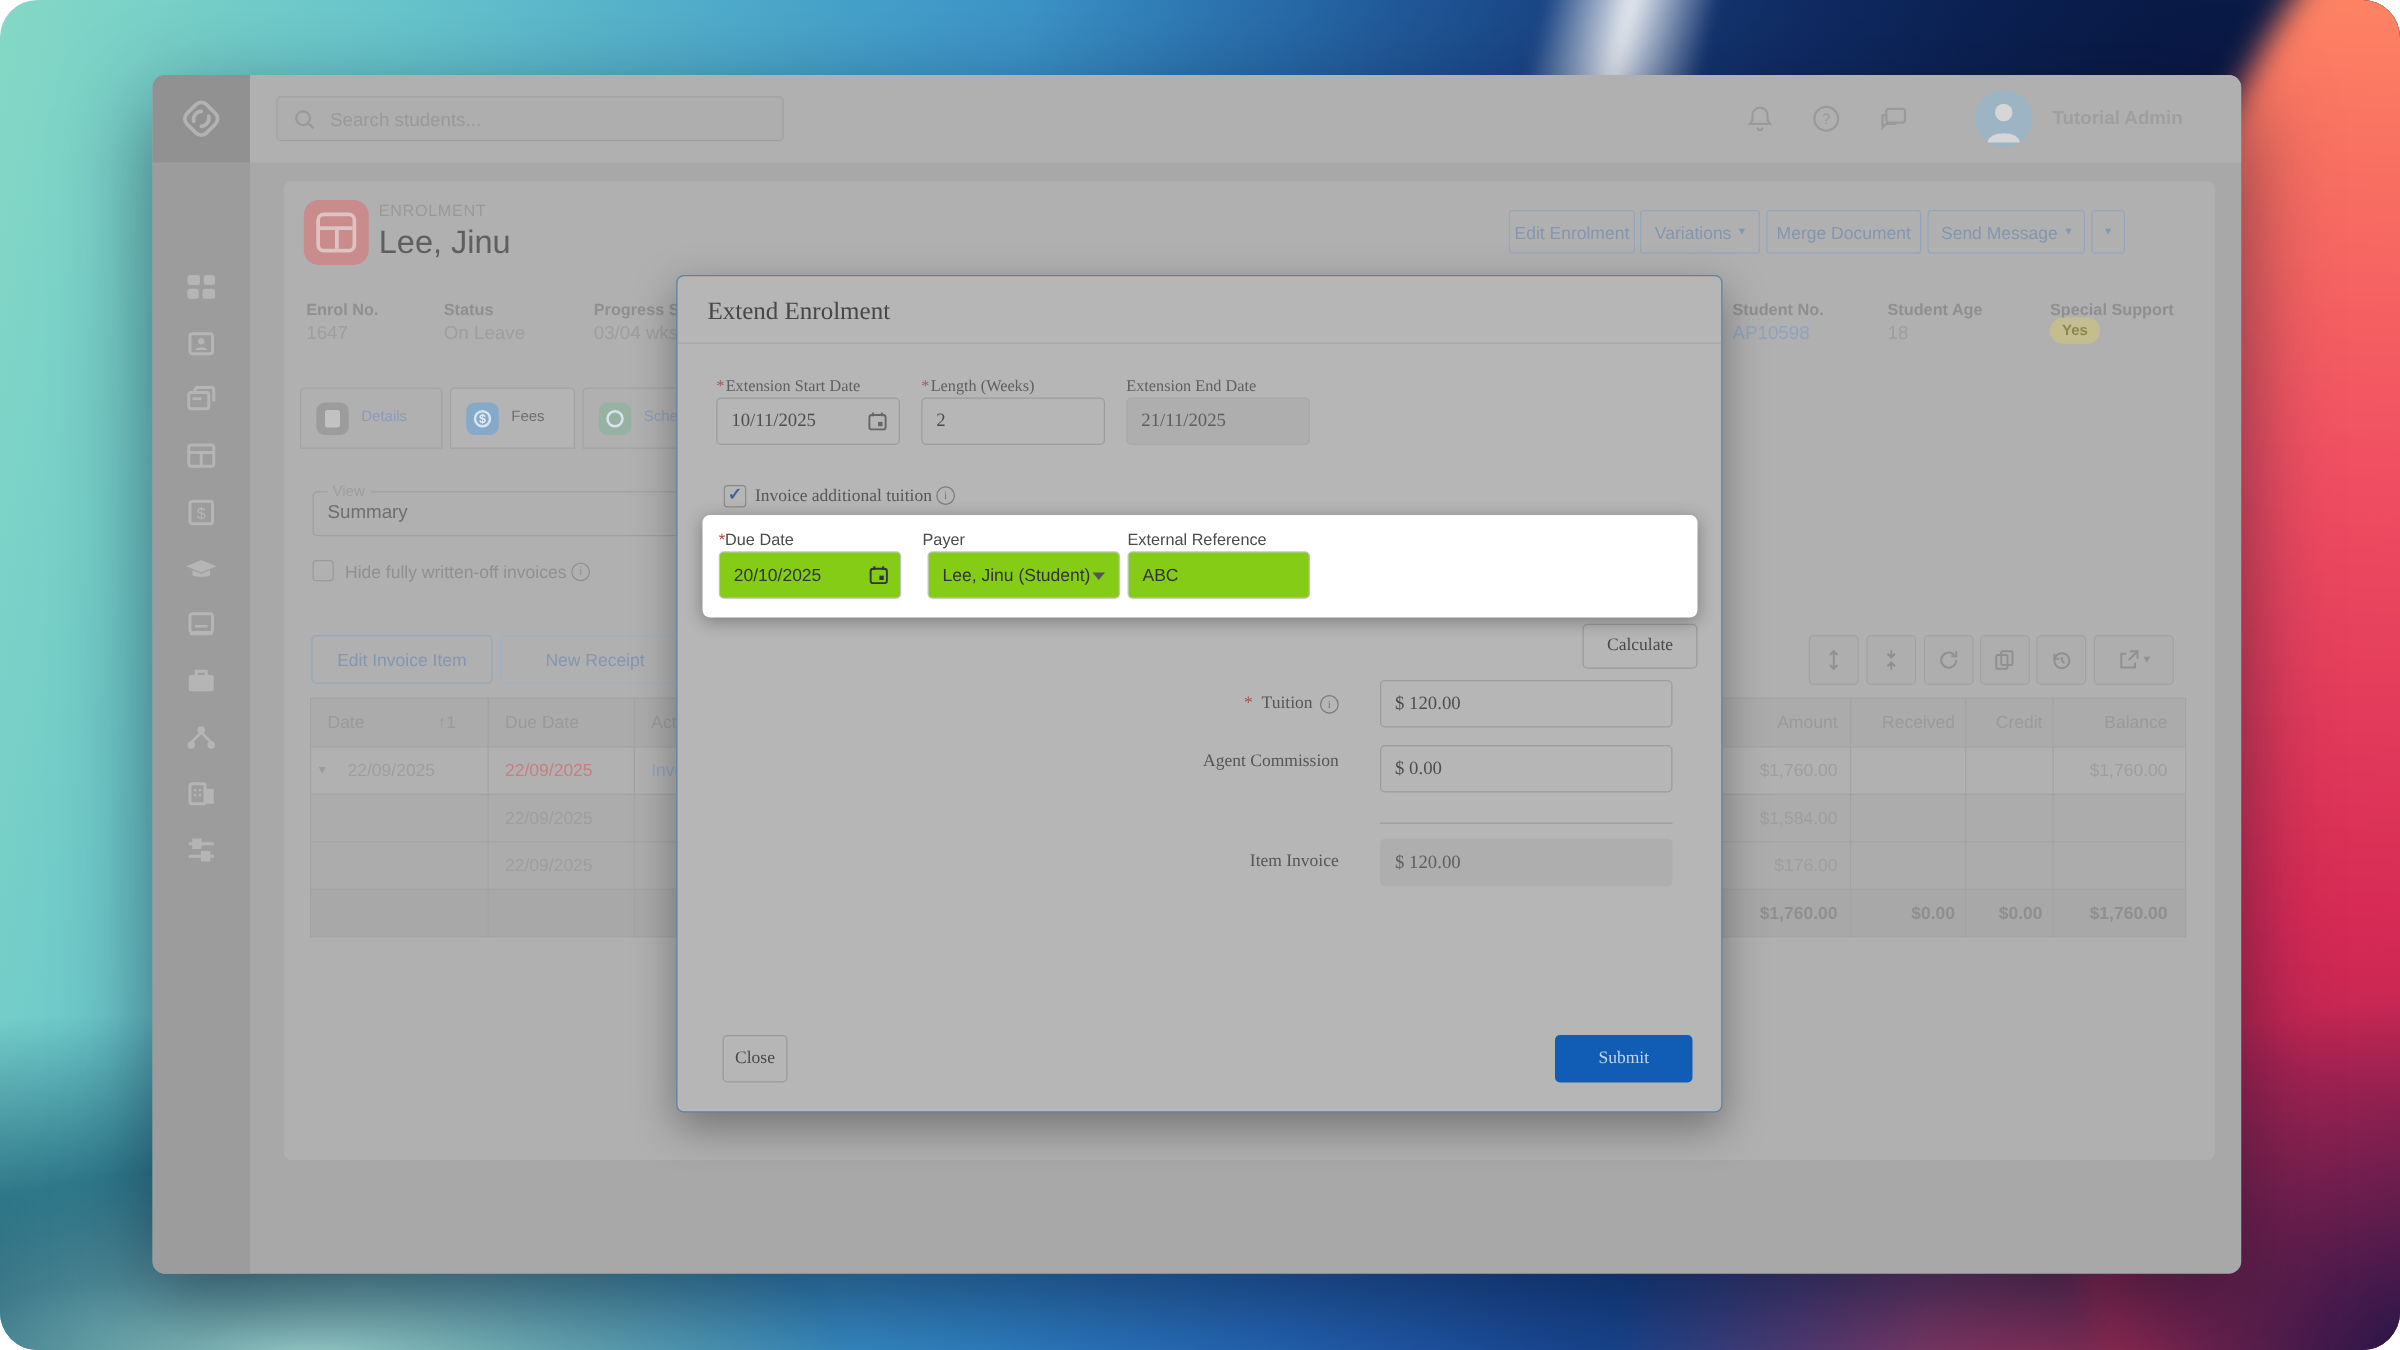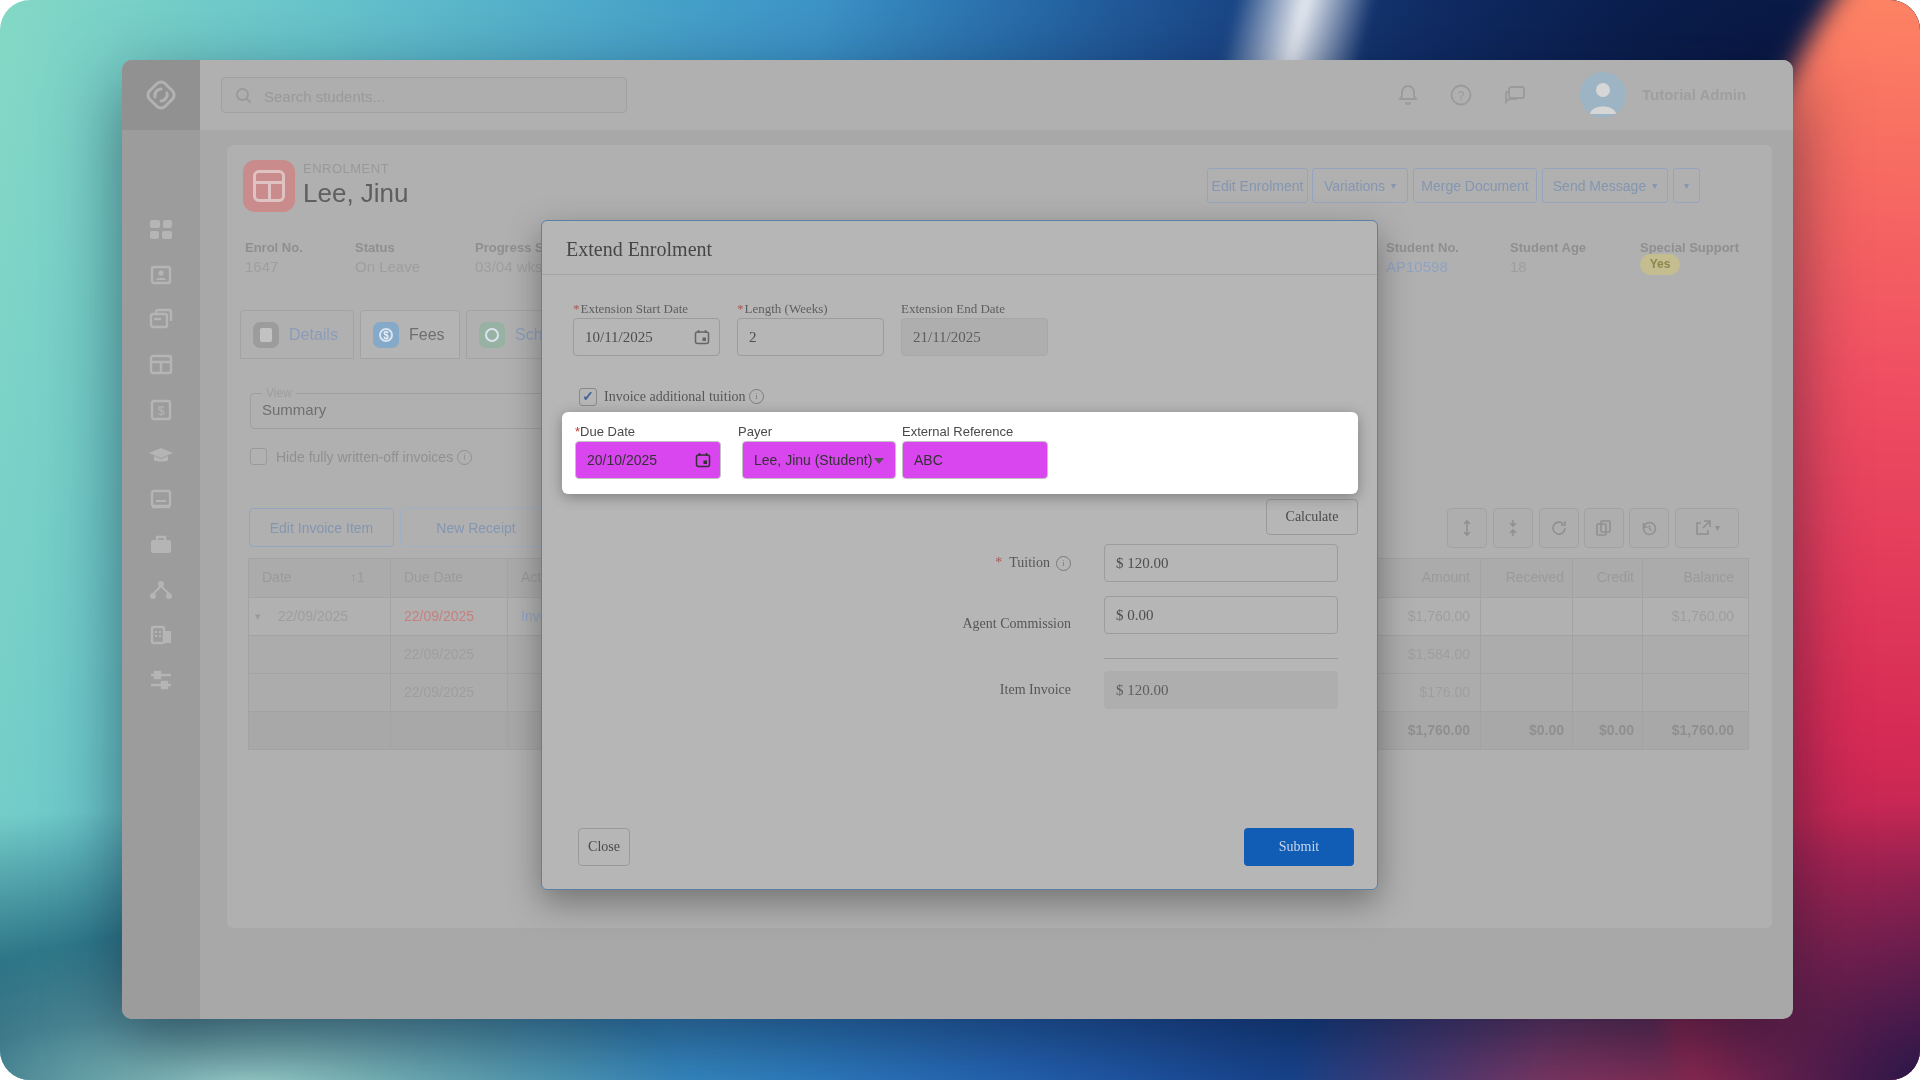--- a/index.html
+++ b/index.html
@@ -46,21 +46,21 @@
           font-size:14px;color:#8496b0;display:flex;align-items:center;justify-content:center;gap:6px;background:transparent;}
   .caret{font-size:10px;line-height:1;}
   .info-label{font-size:13px;font-weight:bold;color:#8f8f8f;top:180px;}
   .info-value{font-size:15px;color:#9e9e9e;top:198px;}
   .badge-yes{left:1518px;top:194px;width:40px;height:21px;border-radius:11px;background:#c4bd8f;
              font-size:12px;font-weight:bold;color:#8d874f;text-align:center;line-height:21px;}
   
   .tab{top:250px;height:49px;border:1px solid #a3a3a3;border-radius:4px 4px 0 0;box-sizing:border-box;}
   .tab.active{background:#b4b4b4;}
   .tab-ic{position:absolute;left:12px;top:11px;width:26px;height:26px;border-radius:7px;}
-  .tab-label{position:absolute;left:48px;top:15px;font-size:16px;}
+  .tab-label{position:absolute;left:48px;top:15px;font-size:12px;}
   .glyph-doc{position:absolute;left:7px;top:6px;width:12px;height:14px;border-radius:2px;background:#c2c2c2;}
   .glyph-circ{position:absolute;left:6px;top:6px;width:14px;height:14px;border-radius:50%;border:2px solid #d9e4ee;box-sizing:border-box;
               color:#e8eff6;font-size:10px;font-weight:bold;text-align:center;line-height:11px;}
   
   .view-select{left:128px;top:333px;width:312px;height:36px;border:1px solid #9f9f9f;border-radius:4px;box-sizing:border-box;}
   .view-float{left:140px;top:326px;font-size:12px;color:#9e9e9e;background:#b0b0b1;padding:0 4px;}
   .view-value{left:140px;top:341px;font-size:15px;color:#6f6f6f;}
   .chk{width:17px;height:17px;border:1px solid #9a9a9a;border-radius:3px;box-sizing:border-box;background:#b1b1b1;}
   .info-dot{display:inline-block;width:13px;height:13px;border:1px solid currentColor;border-radius:50%;
             font-size:9px;line-height:12px;text-align:center;vertical-align:2px;}
@@ -95,21 +95,21 @@
          font-size:14px;color:#4a4a4a;display:flex;align-items:center;justify-content:center;margin-left:20px;}
   .label-row{display:flex;align-items:center;justify-content:flex-end;gap:6px;font-size:14px;color:#565656;}
   .submit-btn{background:#115cb5;border:none;border-radius:4px;font-size:14px;color:#c7d6e9;
               display:flex;align-items:center;justify-content:center;}
   
   .band{left:440px;top:352px;width:796px;height:82px;background:#ffffff;border-radius:6px;
         box-shadow:0 3px 14px rgba(0,0,0,.3);z-index:20;}
   .b-label{position:absolute;top:12px;font-size:13px;color:#4a4a4a;}
   .b-req{color:#c0392b;}
   .b-input{position:absolute;top:29px;height:38px;border:1px solid #c3c3c3;border-radius:4px;box-sizing:border-box;
-           background:#d946ef;font-size:14px;color:#333;line-height:36px;padding:0 11px;}
+           background:#84cc16;font-size:14px;color:#333;line-height:36px;padding:0 11px;}
   .b-caret{position:absolute;right:11px;top:16px;width:0;height:0;border-left:5px solid transparent;
            border-right:5px solid transparent;border-top:6px solid #555;}
   svg{display:block;}
 </style>
 </head>
 <body>
 
 <div class="screen">
 
   <div class="wallpaper">
@@ -429,21 +429,21 @@
           <span>Calculate</span>
         </div>
 
       <div class="abs label-row" style="left:280px;top:323px;width:249px;height:38px">
         <span class="req">*</span>
           <span>Tuition</span>
           <span class="info-dot" style="color:#7b7b7b">i</span>
       </div>
       <div class="abs m-input" style="left:562px;top:323px;width:234px"><span>$ 120.00</span></div>
 
-      <div class="abs label-row" style="left:280px;top:384px;width:249px;height:38px">
+      <div class="abs label-row" style="left:280px;top:370px;width:249px;height:38px">
           <span>Agent Commission</span>
         </div>
       <div class="abs m-input" style="left:562px;top:375px;width:234px"><span>$ 0.00</span></div>
 
       <div class="abs" style="left:562px;top:437px;width:234px;height:1px;background:#9a9a9a"></div>
 
       <div class="abs label-row" style="left:280px;top:450px;width:249px;height:38px">
           <span>Item Invoice</span>
         </div>
       <div class="abs m-input disabled" style="left:562px;top:450px;width:234px;border-color:#aeaeae"><span>$ 120.00</span></div>

